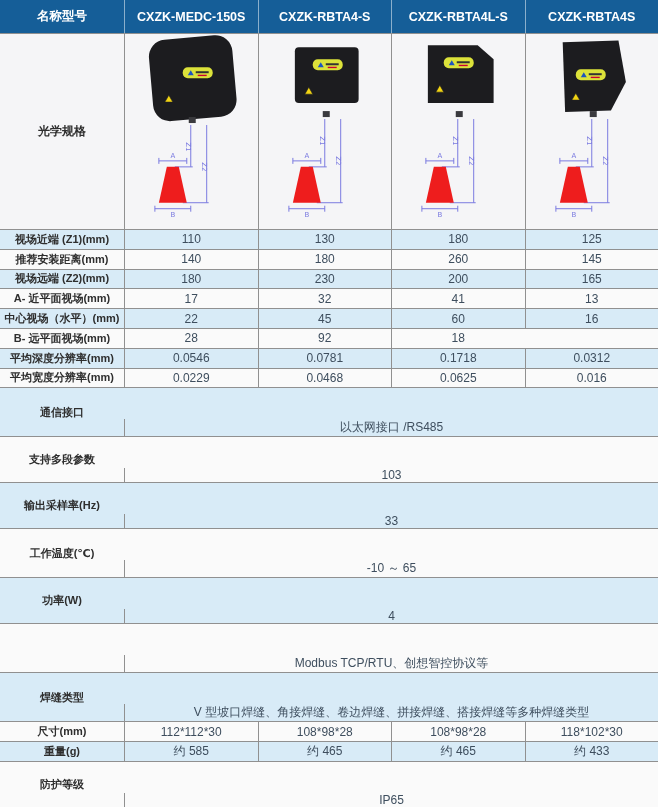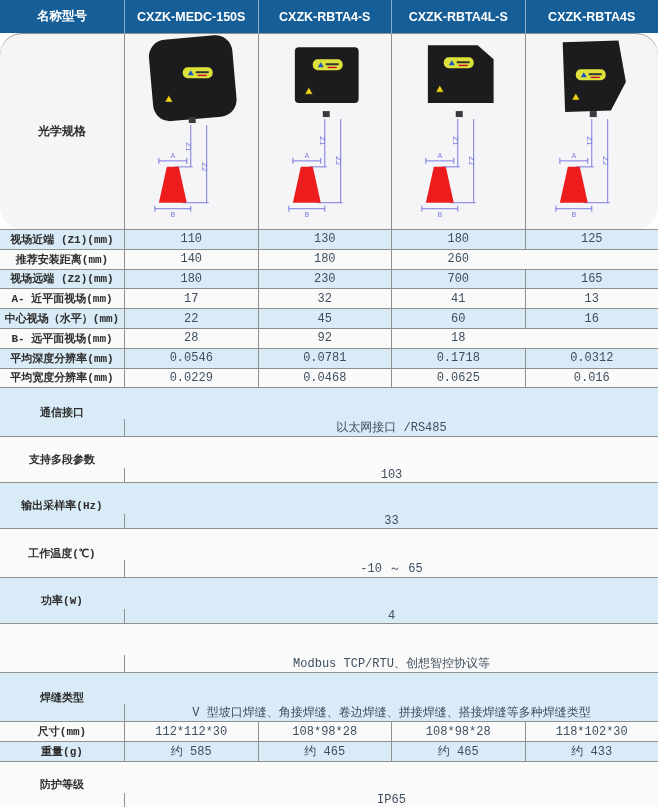--- a/index.html
+++ b/index.html
@@ -7,26 +7,26 @@
   .spec-table{width:658px;height:807px;display:flex;flex-direction:column;background:#fff;}
   .grid{display:grid;grid-template-columns:124px 1fr 1fr 1fr 1fr;}
   .cell{display:flex;align-items:center;justify-content:center;text-align:center;white-space:nowrap;overflow:hidden;}
 
   
   .header-row{height:33px;flex:0 0 33px;background:var(--header-bg,#155e98);}
   .header-row .cell{color:#fff;font-weight:bold;font-size:12.5px;border-left:1px solid rgba(255,255,255,.5);}
   .header-row .cell:first-child{border-left:none;}
 
   
-  .optics-row{height:195px;flex:0 0 195px;background:var(--optics-bg,#f5f5f7);border-top:1px solid var(--border,#909090);border-radius:22px;}
+  .optics-row{height:195px;flex:0 0 195px;background:var(--optics-bg,#f5f5f7);border-top:1px solid var(--border,#909090);}
   .optics-row .cell{border-left:1px solid var(--border,#909090);}
   .optics-row .cell:first-child{border-left:none;font-weight:bold;font-size:12px;color:var(--label,#2e2e2e);}
 
   
-  .rows-wrap{flex:1;display:flex;flex-direction:column;font-family:Liberation Mono, monospace;}
+  .rows-wrap{flex:1;display:flex;flex-direction:column;}
   .spec-row{flex:1;border-top:1px solid var(--border,#909090);}
   .spec-row.blue{background:var(--row-blue,#d8ebf7);}
   .spec-row.white{background:var(--row-white,#fafafa);}
   .spec-row .cell{font-size:12px;color:var(--value,#3e4e5e);border-left:1px solid var(--border,#909090);}
   .spec-row .cell.label-cell{border-left:none;font-weight:bold;font-size:11px;color:var(--label,#2e2e2e);}
   .spec-row .cell.span-cell{grid-column:2 / 6;position:relative;margin-top:31px;}
 
   svg text{font-family:"DejaVu Sans","Liberation Sans",sans-serif;}
 </style>
 </head>
@@ -196,26 +196,27 @@
         <div class="cell">110</div>
         <div class="cell">130</div>
         <div class="cell">180</div>
         <div class="cell">125</div>
       </div>
       <div class="grid spec-row white">
         <div class="cell label-cell">推荐安装距离(mm)</div>
         <div class="cell">140</div>
         <div class="cell">180</div>
         <div class="cell">260</div>
+        <div class="cell">145</div>
       </div>
       <div class="grid spec-row blue">
         <div class="cell label-cell">视场远端 (Z2)(mm)</div>
         <div class="cell">180</div>
         <div class="cell">230</div>
-        <div class="cell">700</div>
+        <div class="cell">200</div>
         <div class="cell">165</div>
       </div>
       <div class="grid spec-row white">
         <div class="cell label-cell">A- 近平面视场(mm)</div>
         <div class="cell">17</div>
         <div class="cell">32</div>
         <div class="cell">41</div>
         <div class="cell">13</div>
       </div>
       <div class="grid spec-row blue">

